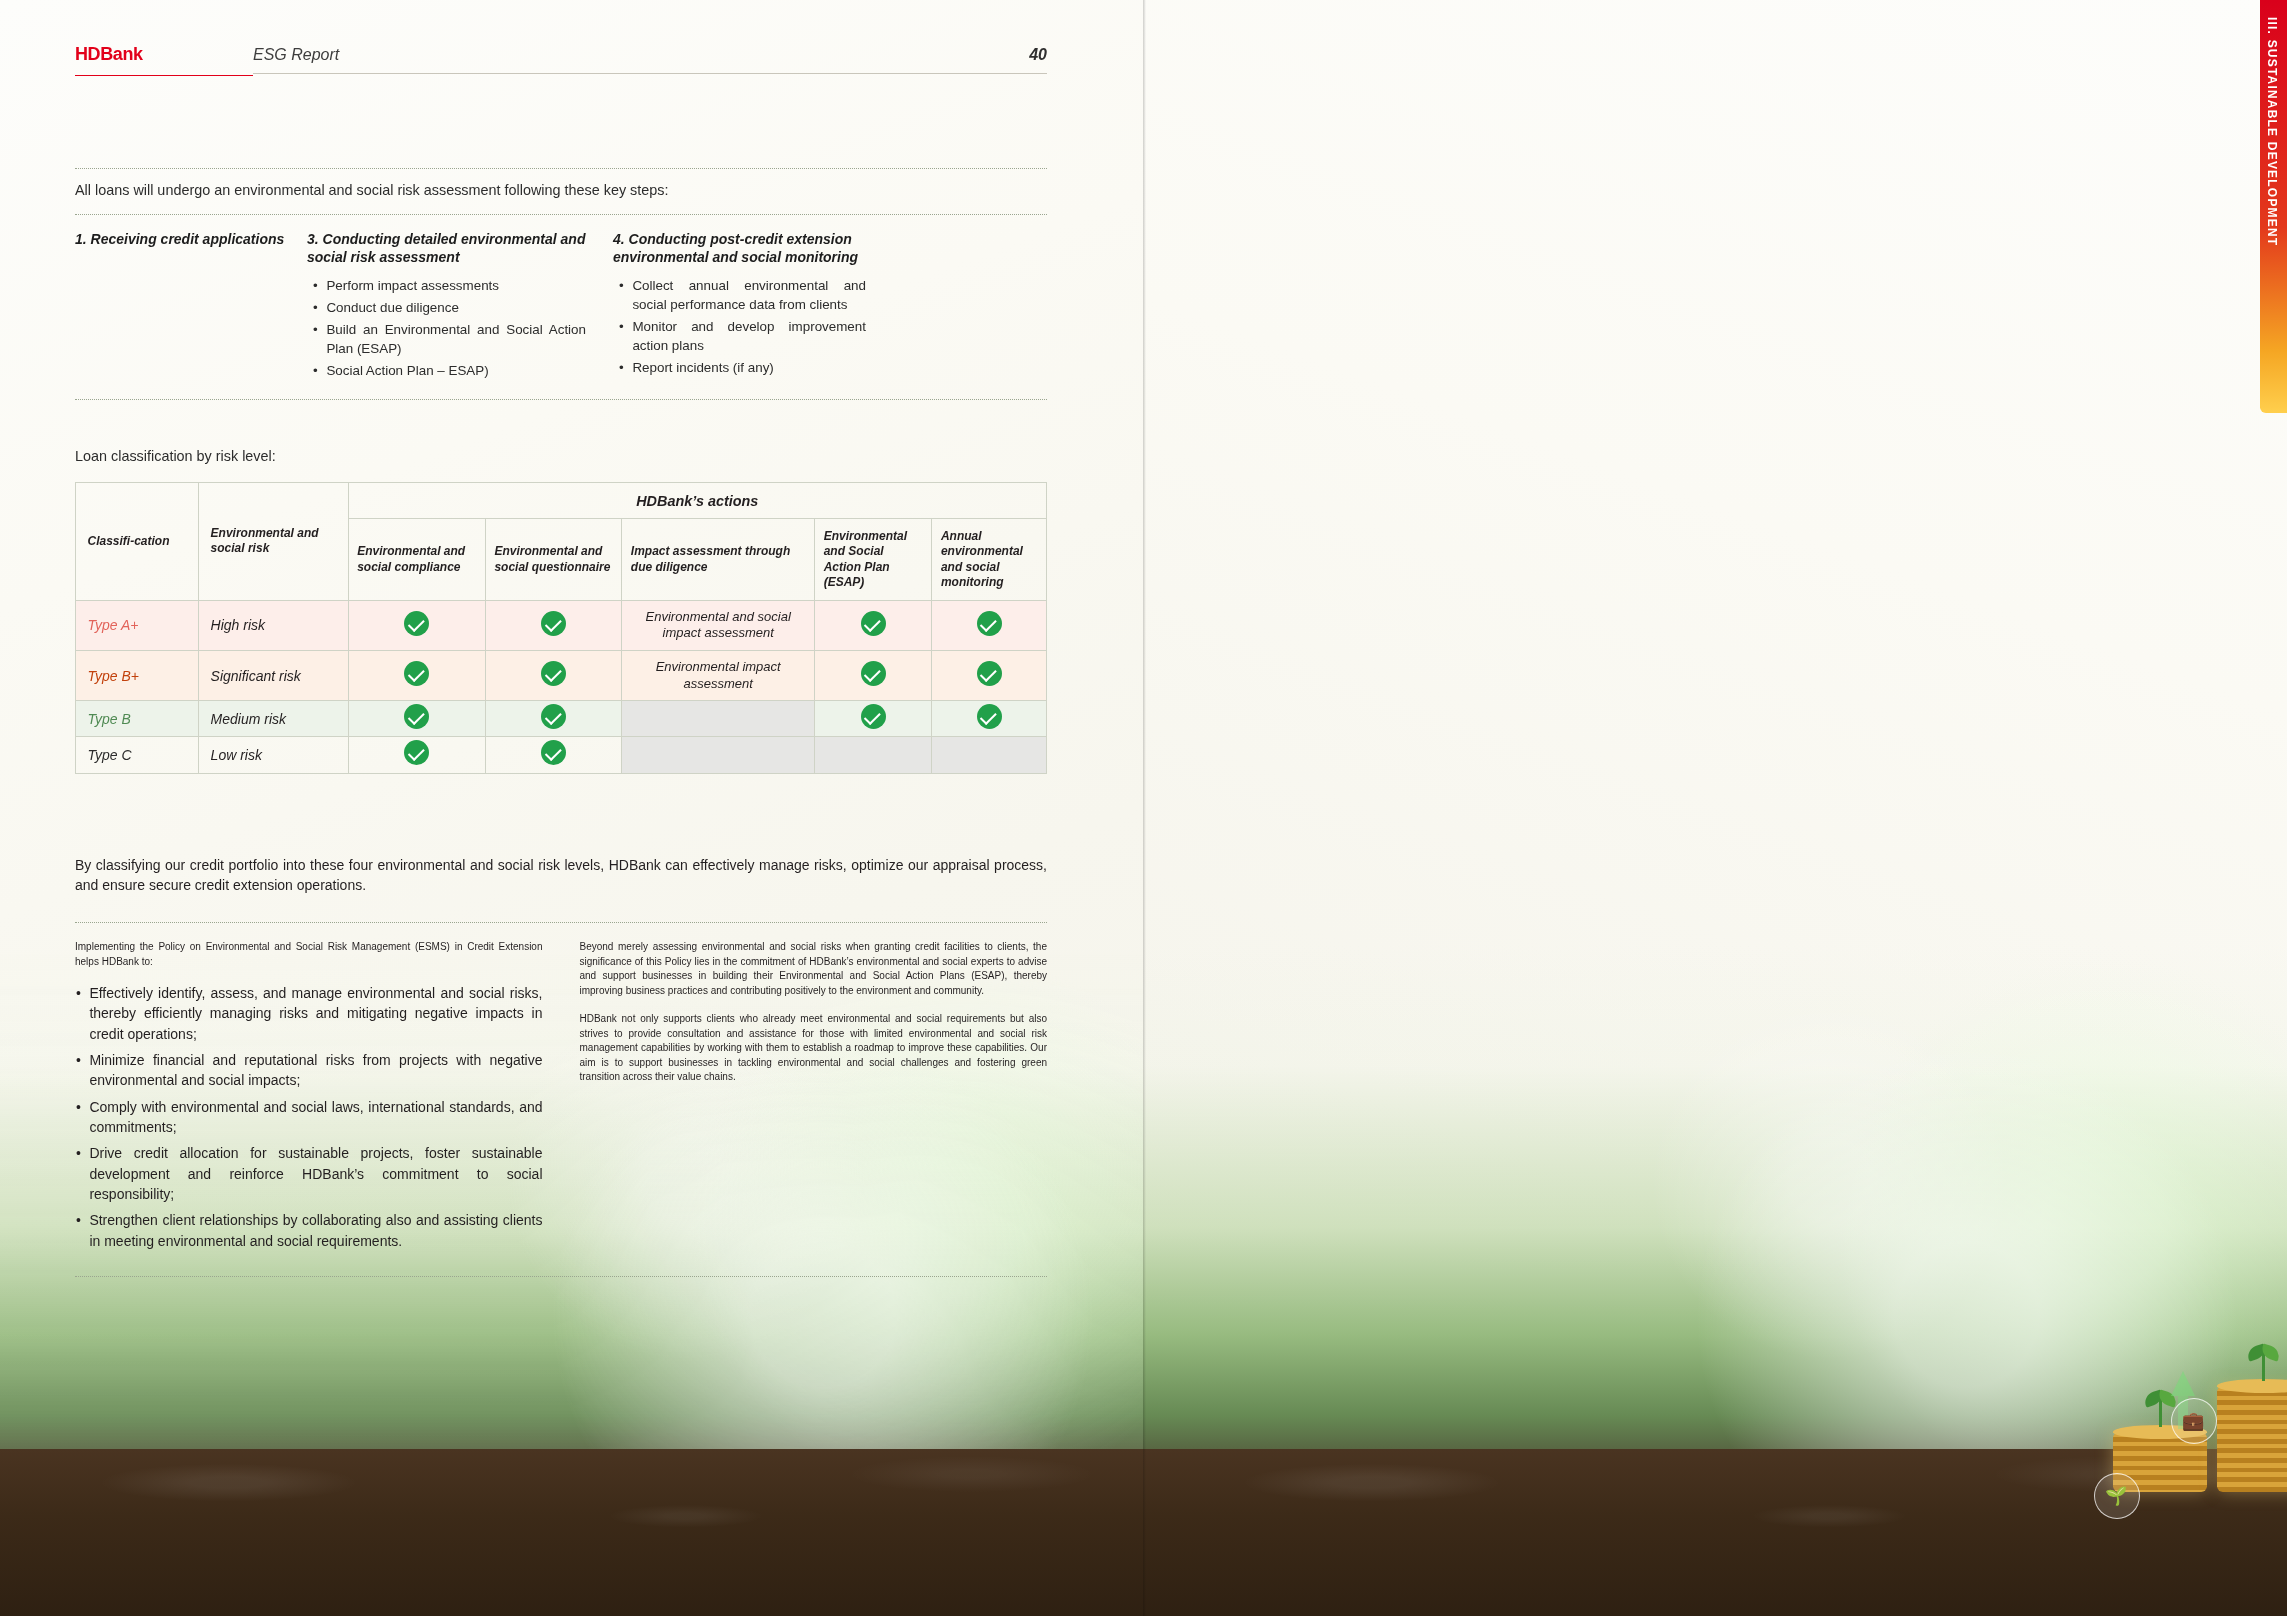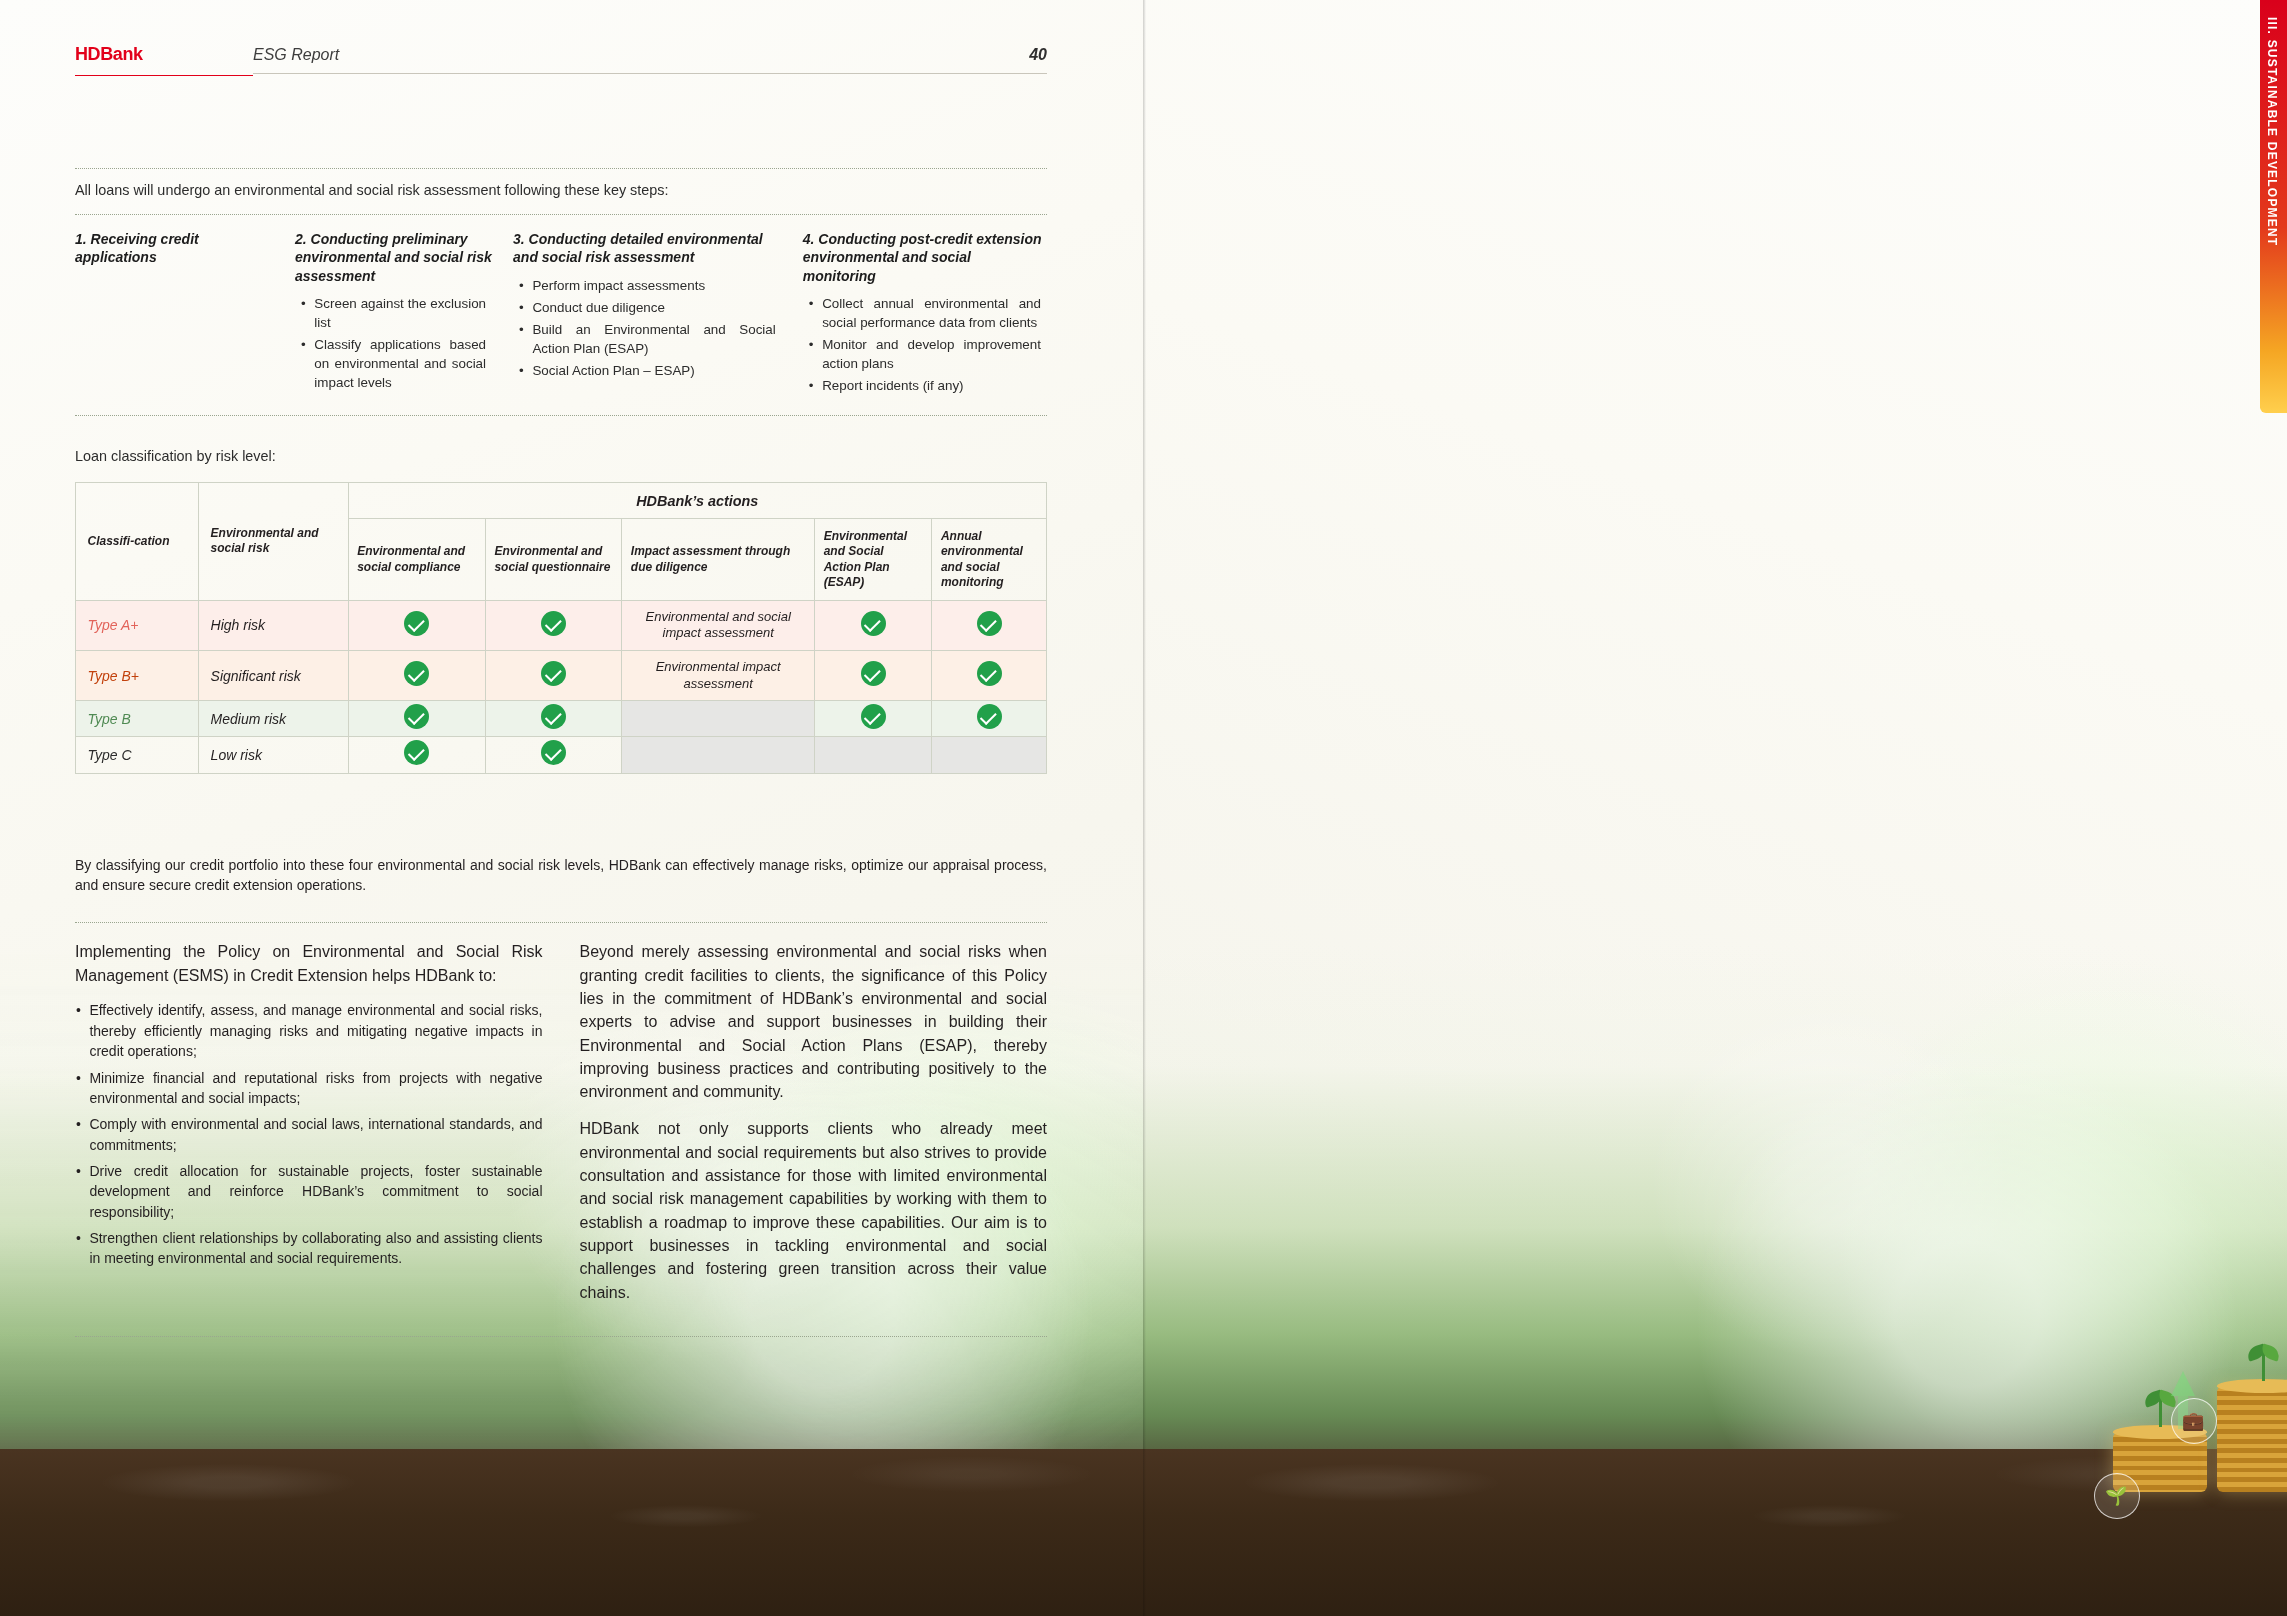--- a/index.html
+++ b/index.html
@@ -96,21 +96,21 @@
   .check{display:inline-block;width:25px;height:25px;border-radius:50%;background:#21a04a;position:relative;}
   .check:after{content:"";position:absolute;left:7.7px;top:4.8px;width:6.7px;height:12.5px;border:solid #fff;border-width:0 2.5px 2.5px 0;transform:rotate(45deg);}
   .gray{background:#e6e6e4;}
   .row-a{background:#fdeeea;} .row-b{background:#fdf0e6;} .row-c{background:#edf3ea;}
   .t-a{color:#e2635a;} .t-b{color:#c2410c;} .t-c{color:#4f8a53;} .t-d{color:#2c2c2c;}
 
   
   .p-class{position:absolute;left:75px;top:855px;width:972px;font-size:14px;line-height:1.45;text-align:justify;}
   .cols{position:absolute;left:75px;top:922px;width:972px;display:flex;gap:37px;padding-top:17.3px;}
   .col{width:468px;}
-  .col p{margin:0 0 13.4px;font-size:16px;line-height:1.46;text-align:justify;}
+  .col p{margin:0 0 13.4px;font-size:10px;line-height:1.46;text-align:justify;}
   .col ul{margin:5.8px 0 0;padding:0;list-style:none;}
   .col li{font-size:14px;line-height:1.46;padding-left:14.4px;position:relative;margin-bottom:5.8px;text-align:justify;}
   .col li:before{content:"\2022";position:absolute;left:1px;}
 </style>
 </head>
 <body>
 
 <div class="spread">
 
   <div class="page page-left">
@@ -123,27 +123,20 @@
         <span class="hdr-title">ESG Report</span>
         <span class="hdr-page">40</span>
       </div>
     </div>
 
     <div class="steps dot-top dot-bottom">
       <div class="steps-intro">All loans will undergo an environmental and social risk assessment following these key steps:</div>
       <div class="steps-grid dot-top" style="padding-bottom:13.4px;">
         <div class="step" style="width:211px;">
           <div class="step-h">1. Receiving credit applications</div>
-        </div>
-        <div class="step" style="width:209px;">
-          <div class="step-h">2. Conducting preliminary environmental and social risk assessment</div>
-          <ul>
-            <li>Screen against the exclusion list</li>
-            <li>Classify applications based on environmental and social impact levels</li>
-          </ul>
         </div>
         <div class="step" style="width:285px;">
           <div class="step-h">3. Conducting detailed environmental and social risk assessment</div>
           <ul>
             <li>Perform impact assessments</li>
             <li>Conduct due diligence</li>
             <li>Build an Environmental and Social Action Plan (ESAP)</li>
             <li>Social Action Plan – ESAP)</li>
           </ul>
         </div>

